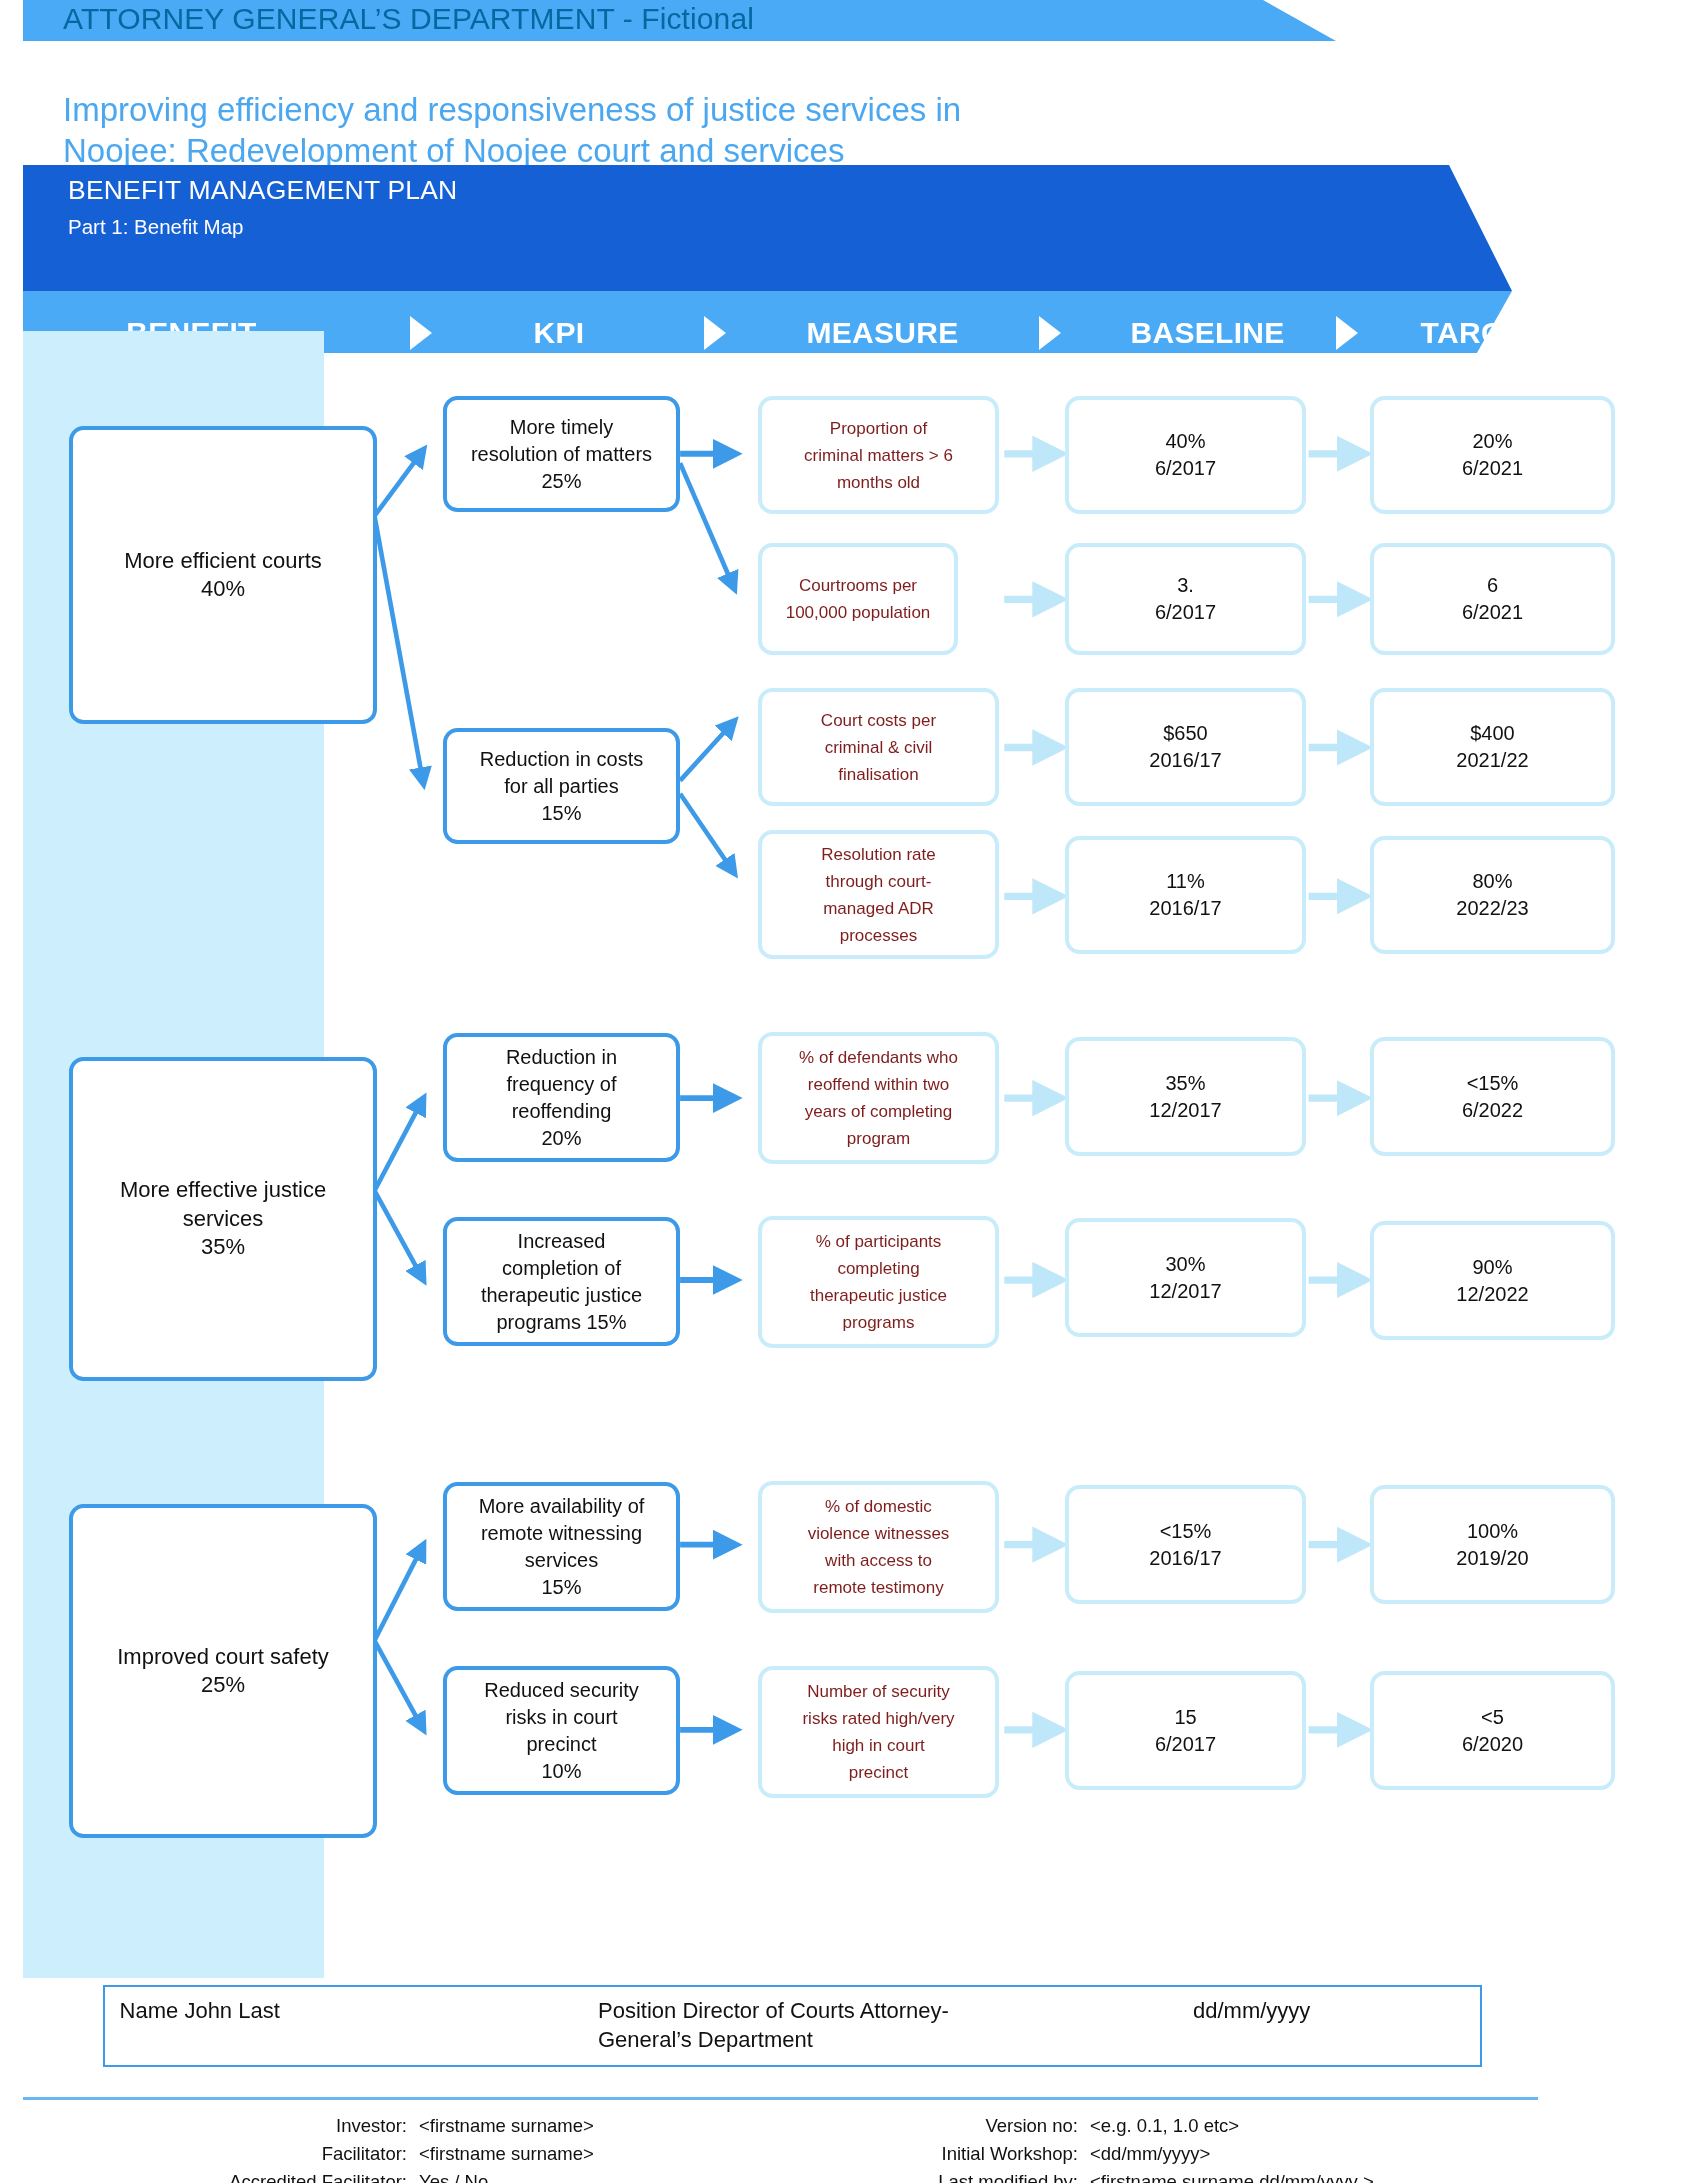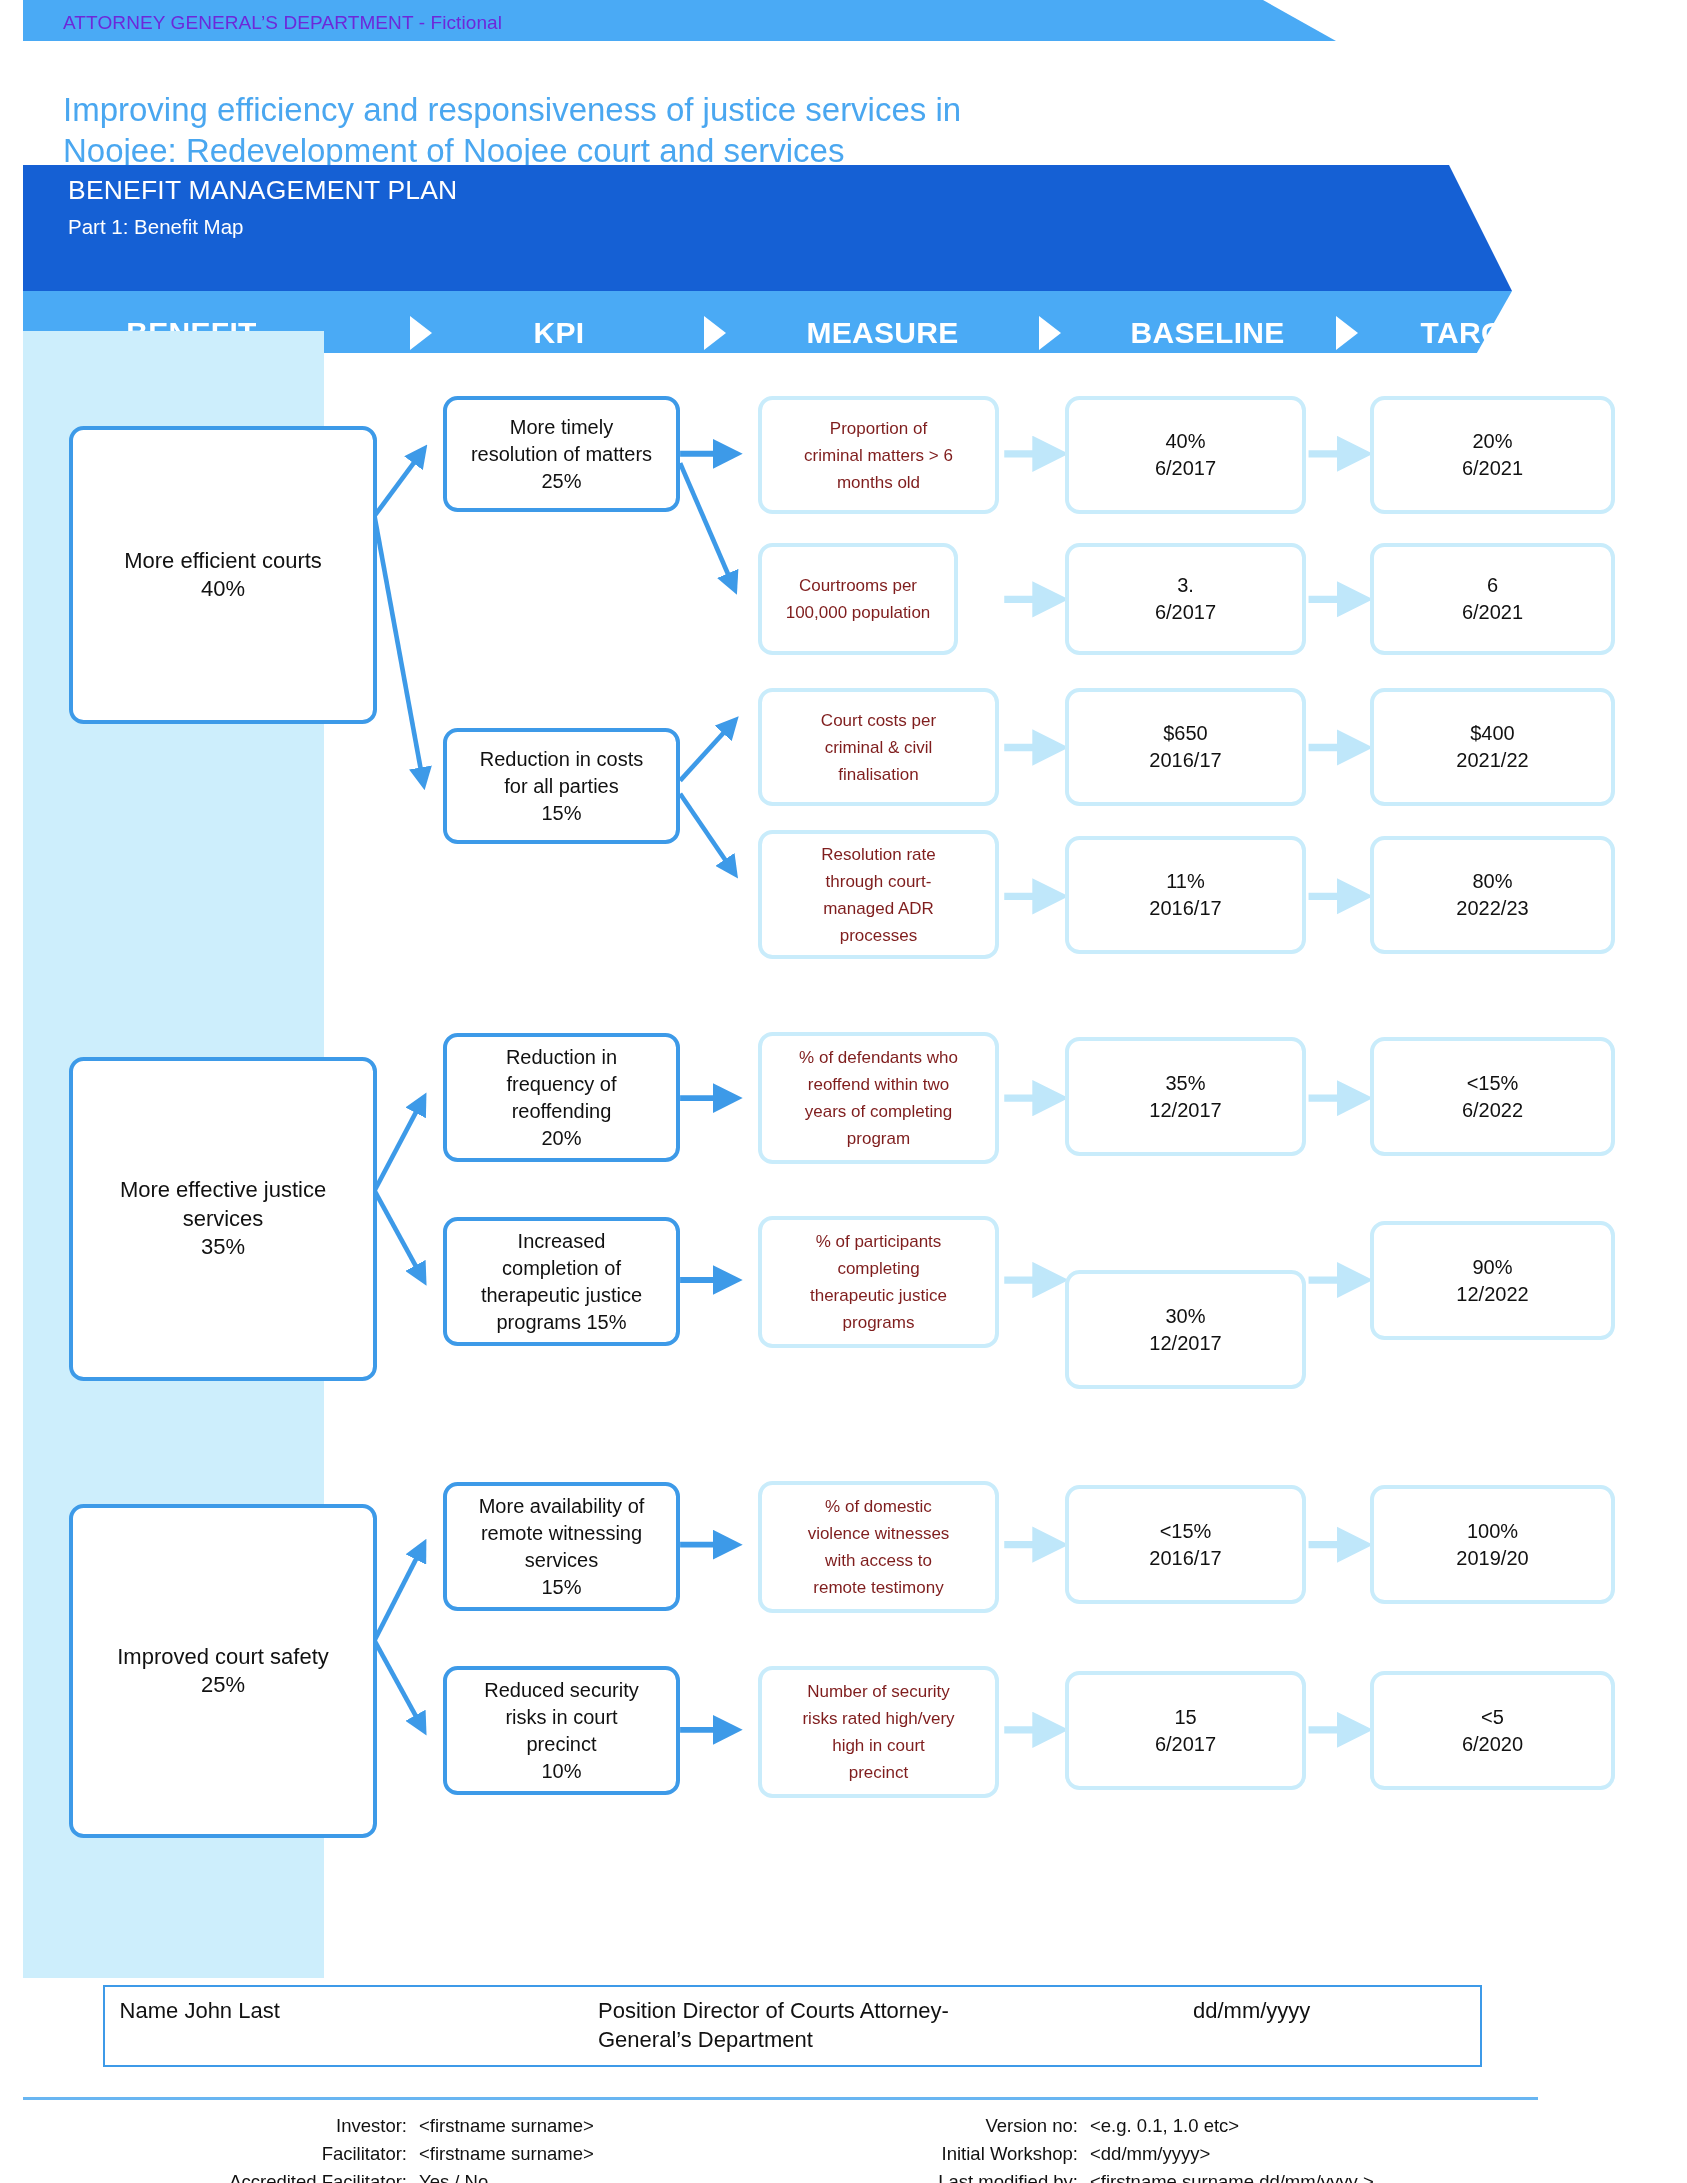--- a/index.html
+++ b/index.html
@@ -2,21 +2,21 @@
 <html style="font-size:10.6px"><head>
 <meta charset="utf-8">
 <style>
   html,body{margin:0;padding:0;background:#ffffff;}
   body{width:1687px;height:2183px;position:relative;font-family:"Liberation Sans",sans-serif;overflow:hidden;}
 
   
   .dept-banner{position:absolute;left:23px;top:0;width:1313px;height:41px;overflow:hidden;}
   .dept-banner .shape{position:absolute;inset:0;background:#4aaaf5;
      clip-path:polygon(0 0, 1240px 0, 1313px 41px, 0 41px);}
-  .dept-banner .txt{position:absolute;left:40px;top:12px;font-size:19px;color:#6d28d9;white-space:nowrap;letter-spacing:0.1px;}
+  .dept-banner .txt{position:absolute;left:40px;top:2px;font-size:30px;color:#0369a1;white-space:nowrap;letter-spacing:0.1px;}
 
   
   .proj-title{position:absolute;left:63px;top:45px;width:1323px;color:#4aa7f0;
      font-size:33px;line-height:41px;margin-top:44px;}
 
   
   .plan-banner{position:absolute;left:23px;top:165px;width:1489px;height:126px;overflow:hidden;}
   .plan-banner .shape{position:absolute;inset:0;background:#1560d4;
      clip-path:polygon(0 0, 1426px 0, 1489px 126px, 0 126px);}
   .plan-banner .t1{position:absolute;left:45px;top:10px;color:#fff;font-size:26.5px;letter-spacing:0.2px;}
@@ -216,21 +216,21 @@
 <div class="box b-val" style="left:1065px;top:1037px;width:241px;height:119px">
   <div class="inner">35%<br>12/2017</div>
 </div>
 <div class="box b-val" style="left:1370px;top:1037px;width:245px;height:119px">
   <div class="inner">&lt;15%<br>6/2022</div>
 </div>
 
 <div class="box b-measure" style="left:758px;top:1216px;width:241px;height:132px">
   <div class="inner">% of participants<br>completing<br>therapeutic justice<br>programs</div>
 </div>
-<div class="box b-val" style="left:1065px;top:1270px;width:241px;height:119px">
+<div class="box b-val" style="left:1065px;top:1218px;width:241px;height:119px">
   <div class="inner">30%<br>12/2017</div>
 </div>
 <div class="box b-val" style="left:1370px;top:1221px;width:245px;height:119px">
   <div class="inner">90%<br>12/2022</div>
 </div>
 
 <div class="box b-benefit" style="left:69px;top:1475px;width:308px;height:334px">
   <div class="inner">Improved court safety<br>25%</div>
 </div>
 <div class="box b-kpi" style="left:443px;top:1482px;width:237px;height:129px">

